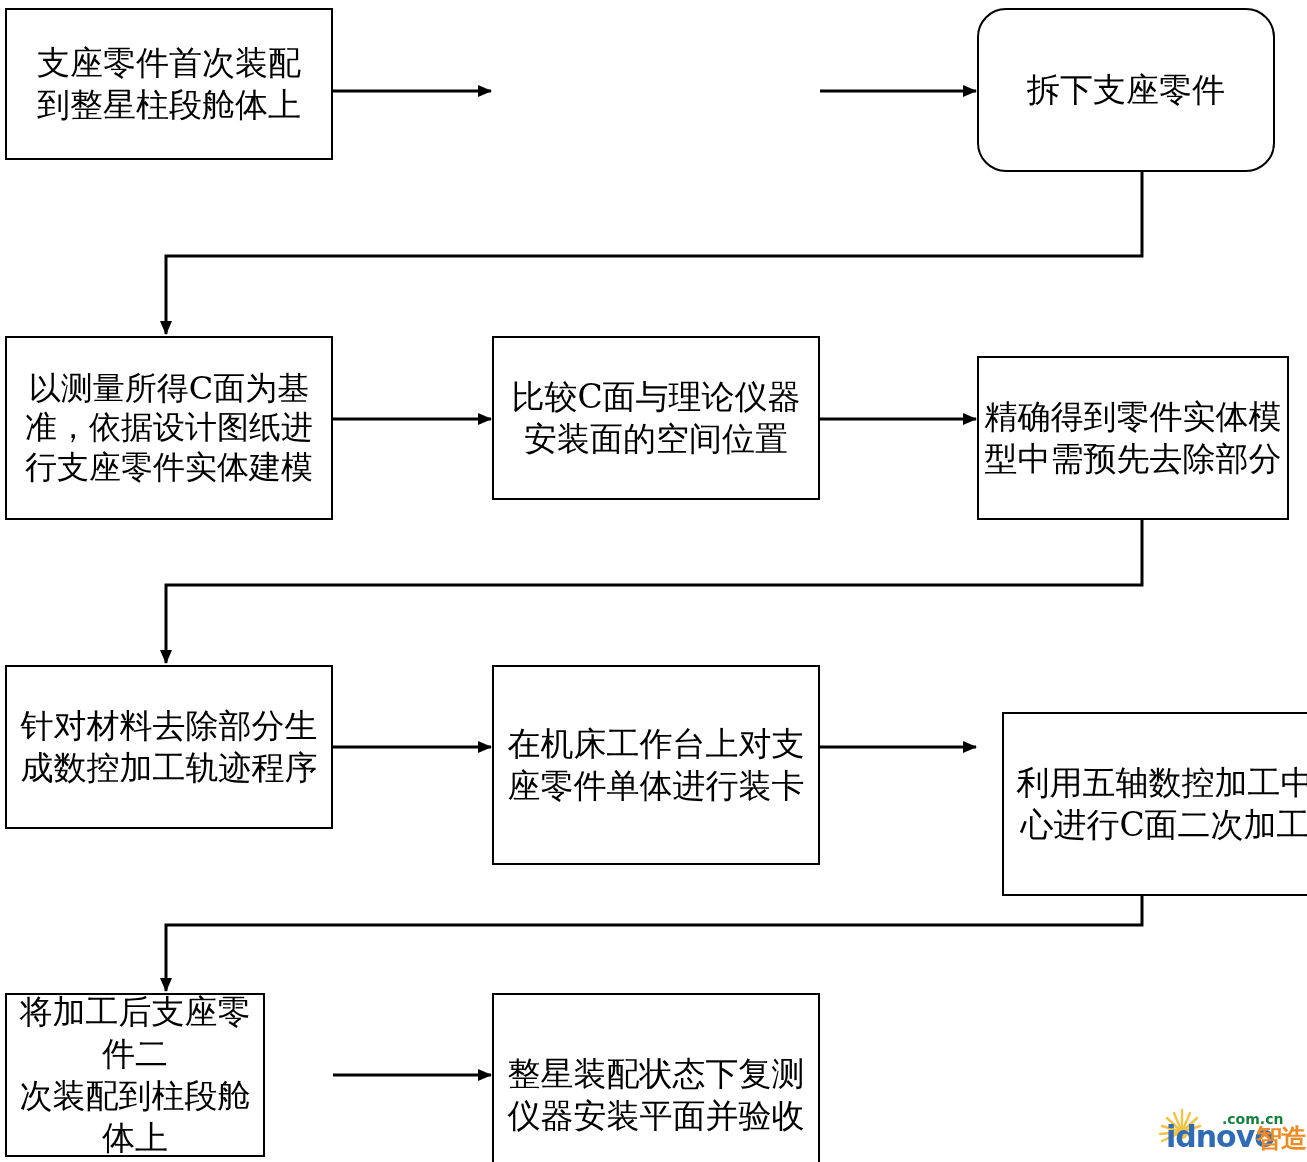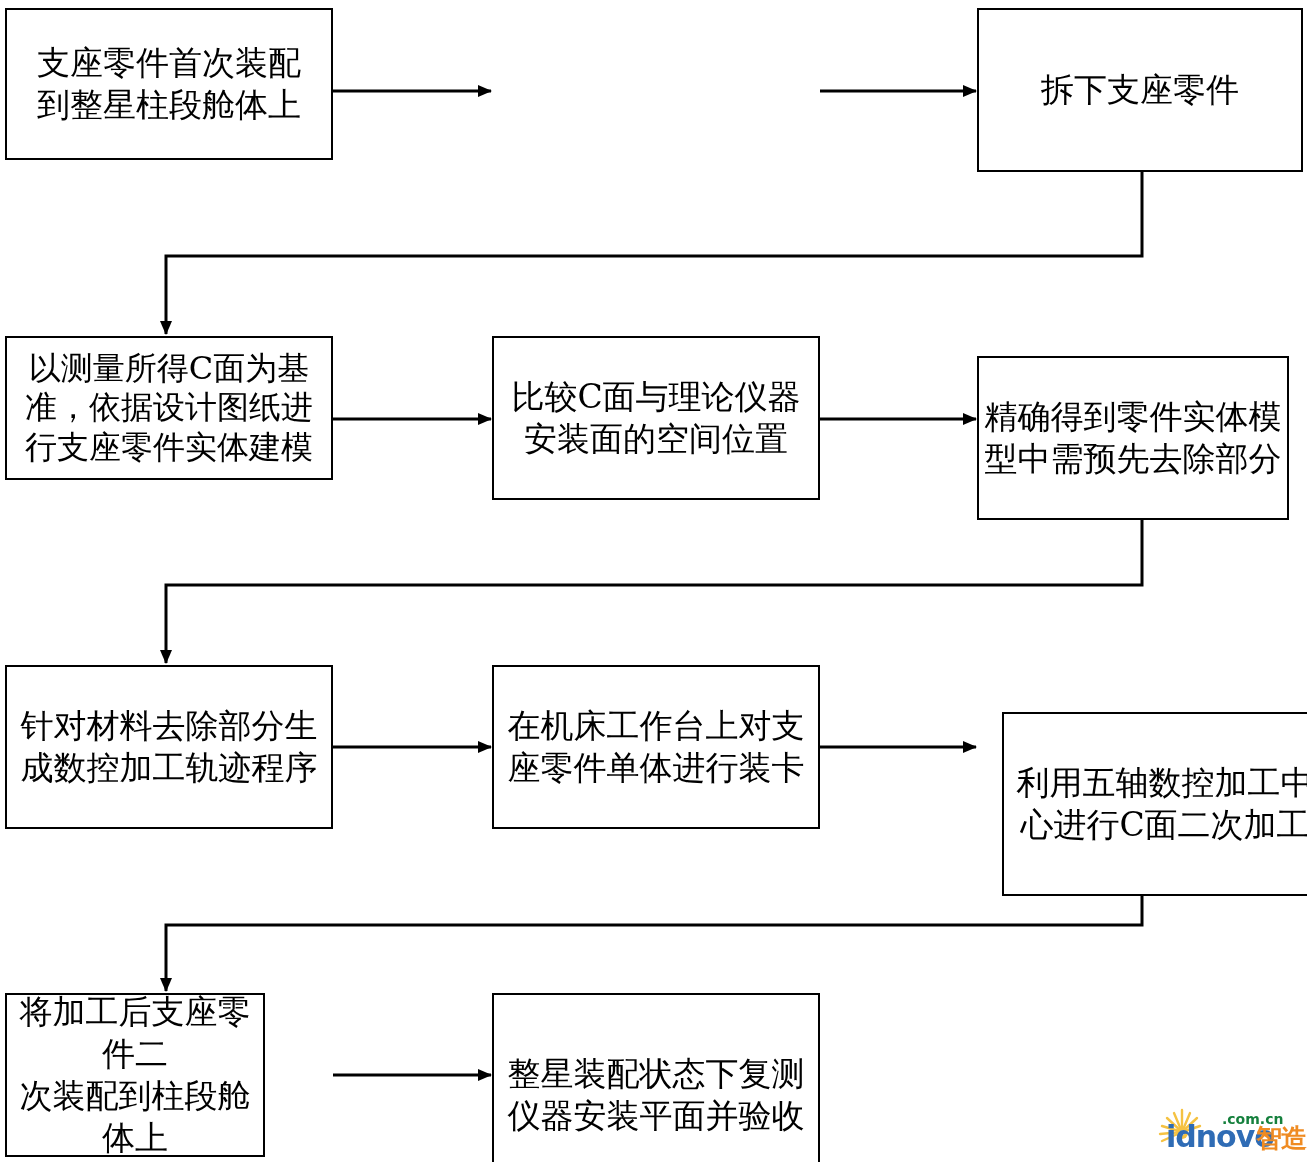--- a/index.html
+++ b/index.html
@@ -45,28 +45,28 @@
     white-space: pre-line;
     padding: 0 4px;
   }
   .node-label.compact {
     font-size: 32px;
     line-height: 1.22;
   }
   
   #node-1 { left: 5px;   top: 8px;   width: 328px; height: 152px; }
   #node-2 { left: 492px; top: 8px;   width: 328px; height: 164px; }
-  #node-3 { left: 977px; top: 8px;   width: 326px; height: 164px; }
-  
-  #node-4 { left: 5px;   top: 336px; width: 328px; height: 144px; }
+  #node-3 { left: 977px; top: 8px;   width: 298px; height: 164px; border-radius: 29px; }
+  
+  #node-4 { left: 5px;   top: 336px; width: 328px; height: 184px; }
   #node-5 { left: 492px; top: 336px; width: 328px; height: 164px; justify-content: center; }
   #node-6 { left: 977px; top: 356px; width: 312px; height: 164px; }
   
   #node-7 { left: 5px;   top: 665px; width: 328px; height: 164px; }
-  #node-8 { left: 492px; top: 665px; width: 328px; height: 164px; }
+  #node-8 { left: 492px; top: 665px; width: 328px; height: 200px; }
   #node-9 { left: 1002px; top: 665px; width: 326px; height: 184px; margin-top: 47px; }
   
   #node-10 { left: 5px;   top: 993px; width: 260px; height: 164px; }
   #node-11 { left: 492px; top: 993px; width: 328px; height: 204px; }
 
   
   #watermark {
     position: absolute;
     left: 1148px;
     top: 1098px;

